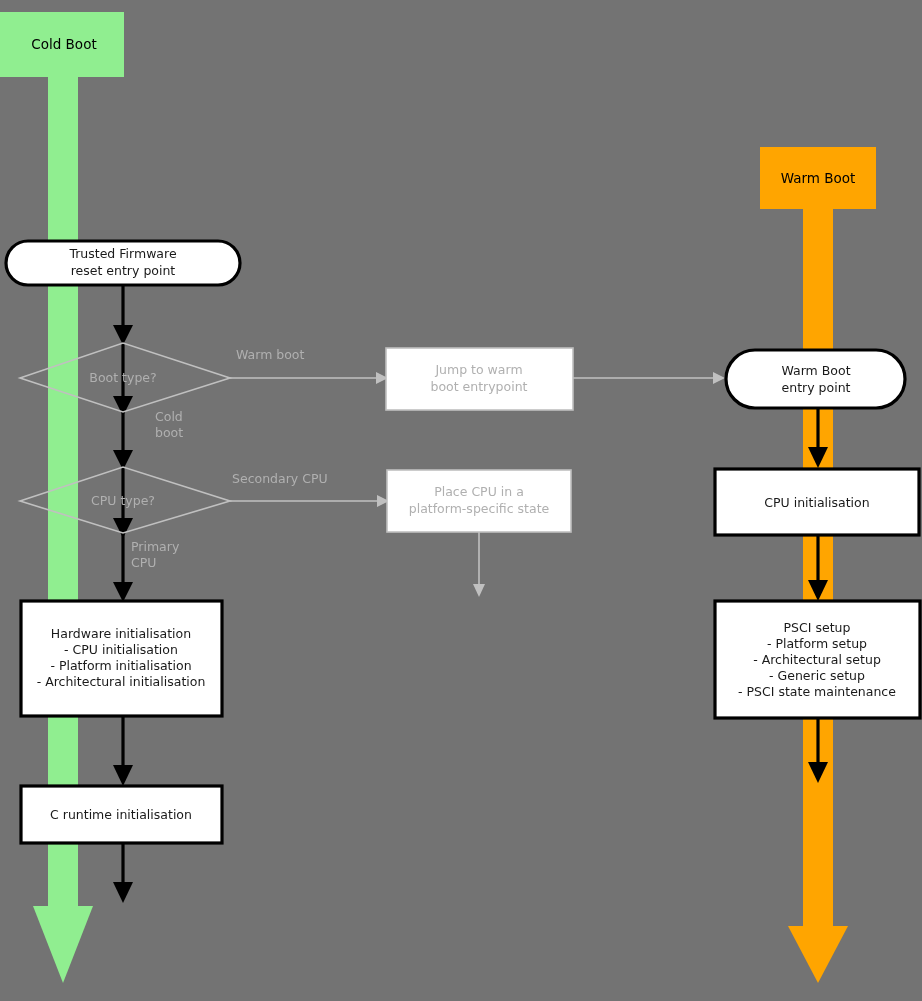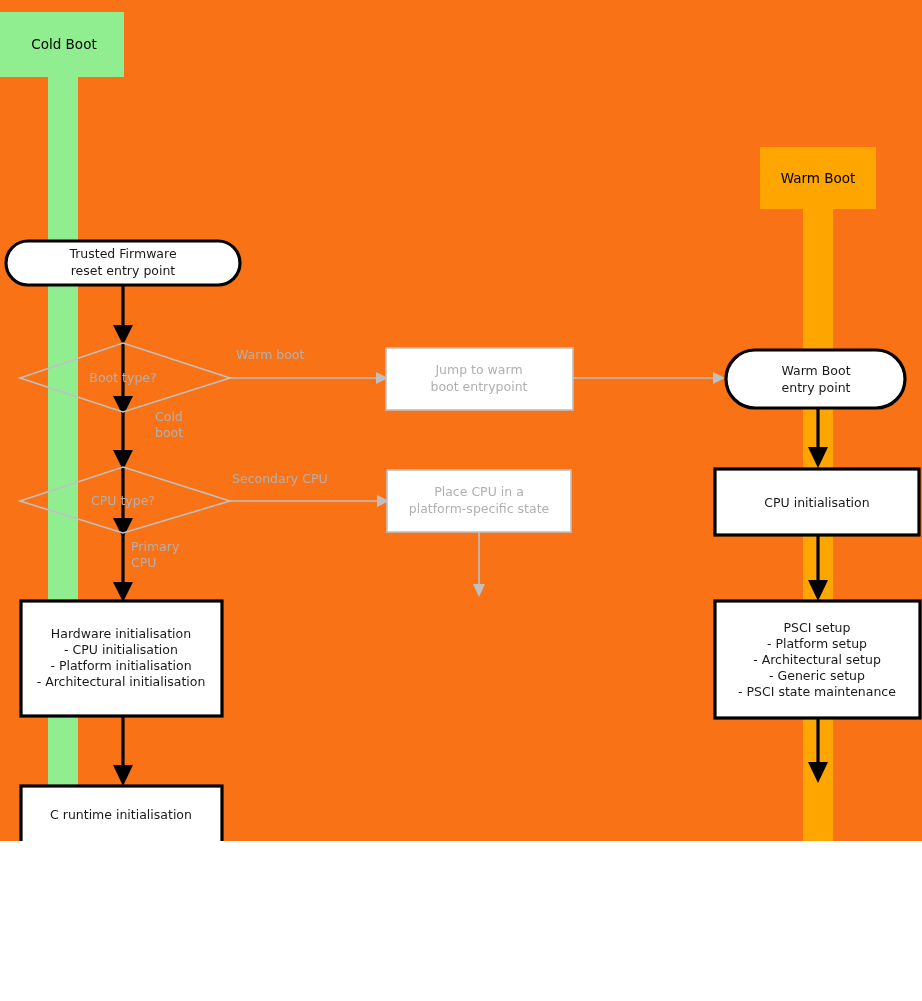--- a/index.html
+++ b/index.html
@@ -6,22 +6,22 @@
     margin: 0;
     padding: 0;
     background: #ffffff;
   }
   body {
     font-family: "DejaVu Sans", "Liberation Sans", sans-serif;
   }
   #canvas {
     position: relative;
     width: 922px;
-    height: 841px;
-    background: #f97316;
+    height: 1001px;
+    background: #737373;
     overflow: hidden;
   }
   svg#diagram {
     position: absolute;
     left: 0;
     top: 0;
     width: 922px;
     height: 1001px;
   }
   .banner-label {

